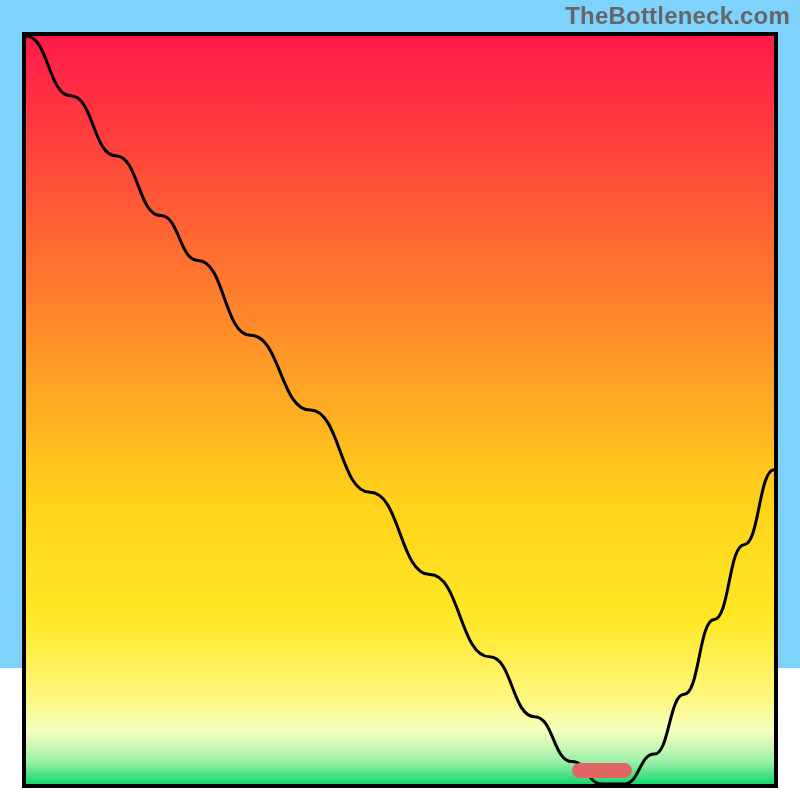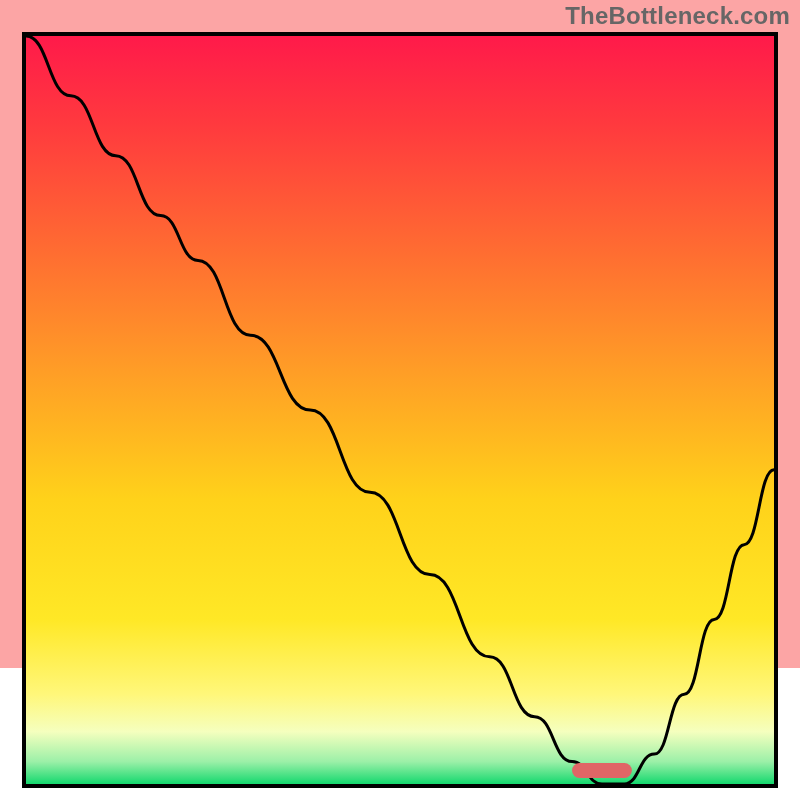--- a/index.html
+++ b/index.html
@@ -1,21 +1,21 @@
 <!DOCTYPE html>
 <html><head>
 <meta charset="utf-8">
 <style>
   * { margin: 0; padding: 0; box-sizing: border-box; }
   html, body { width: 800px; height: 800px; overflow: hidden; background: #fff; }
   .root {
     position: relative;
     width: 800px;
     height: 668px;
-    background: #fca5a5;
+    background: #7dd3fc;
   }
   .watermark {
     position: absolute;
     top: 2px;
     right: 10px;
     font-family: Arial, Helvetica, sans-serif;
     font-size: 24px;
     font-weight: 600;
     color: #666666;
     letter-spacing: 0.2px;

